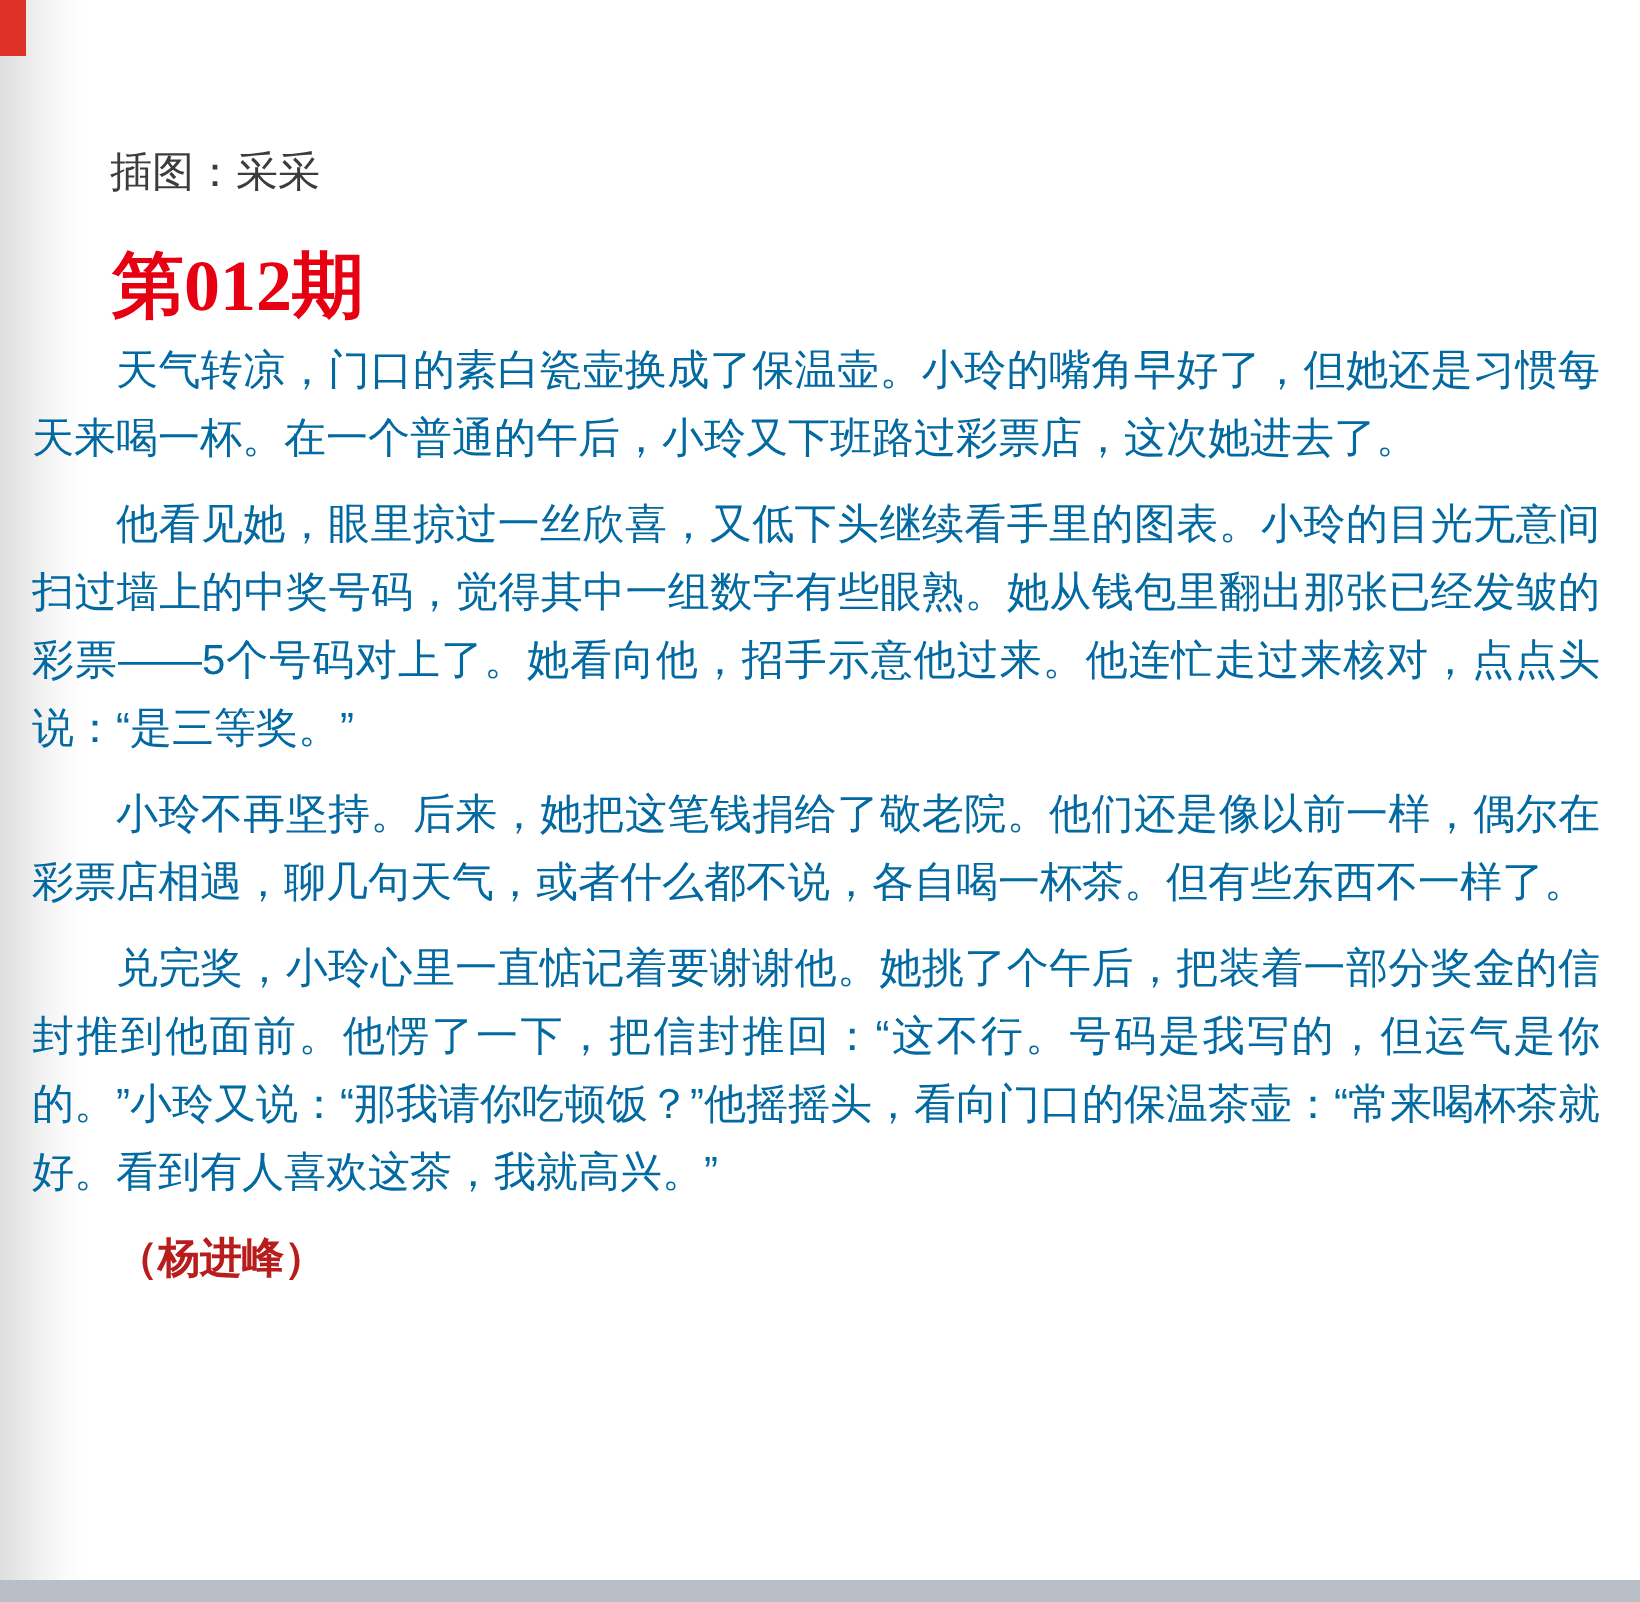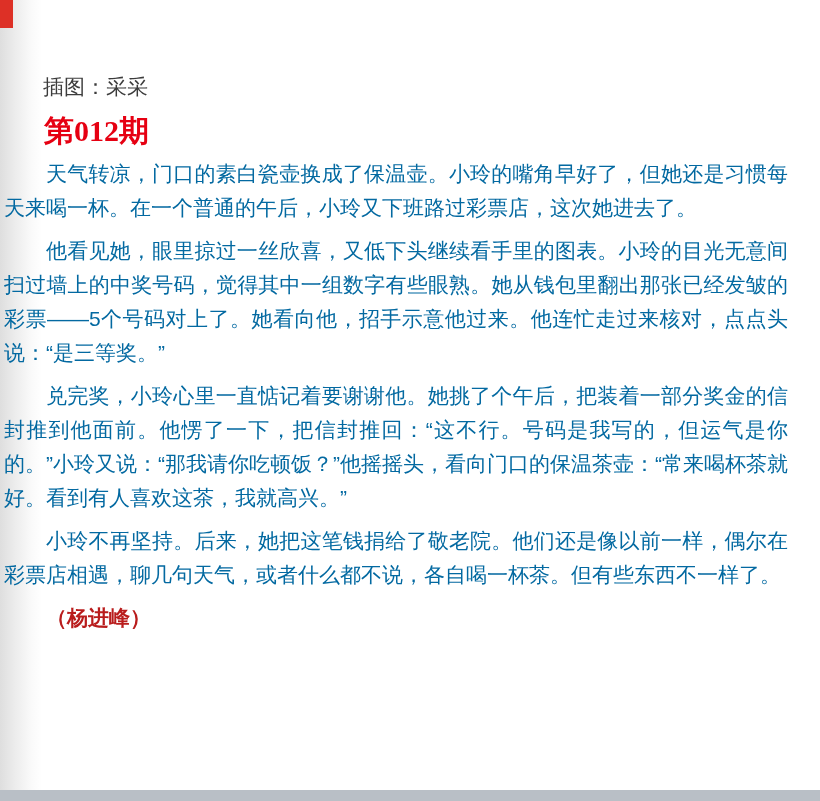--- a/index.html
+++ b/index.html
@@ -36,37 +36,37 @@
     position: absolute;
     left: 0;
     right: 0;
     bottom: 0;
     height: 11px;
     background: #b9bfc6;
     z-index: 2;
   }
   .content {
     position: absolute;
-    left: 4px;
+    left: 16px;
     width: 784px;
     top: 72px;
     z-index: 1;
     color: #3c3c3c;
   }
   .credit {
     margin: 0;
     padding-left: 39px;
     font-size: 21px;
     line-height: 30px;
     color: #3c3c3c;
   }
   .issue {
-    margin: 9px 0 6px 0;
+    margin: 21px 0 6px 0;
     padding-left: 40px;
-    font-size: 30px;
+    font-size: 36px;
     line-height: 40px;
     font-weight: bold;
     color: #e60012;
     font-family: "Liberation Serif", "DejaVu Serif", serif;
   }
   .para {
     margin: 0 0 9px 0;
     font-size: 21px;
     line-height: 34px;
     text-indent: 2em;
@@ -87,19 +87,19 @@
 
 <div class="page-shadow"></div>
 <div class="corner-mark"></div>
 
 <div class="content">
   <p class="credit">插图：采采</p>
   <h2 class="issue">第012期</h2>
   <div id="paragraphs">
       <p class="para">天气转凉，门口的素白瓷壶换成了保温壶。小玲的嘴角早好了，但她还是习惯每天来喝一杯。在一个普通的午后，小玲又下班路过彩票店，这次她进去了。</p>
       <p class="para">他看见她，眼里掠过一丝欣喜，又低下头继续看手里的图表。小玲的目光无意间扫过墙上的中奖号码，觉得其中一组数字有些眼熟。她从钱包里翻出那张已经发皱的彩票——5个号码对上了。她看向他，招手示意他过来。他连忙走过来核对，点点头说：“是三等奖。”</p>
+      <p class="para">小玲不再坚持。后来，她把这笔钱捐给了敬老院。他们还是像以前一样，偶尔在彩票店相遇，聊几句天气，或者什么都不说，各自喝一杯茶。但有些东西不一样了。</p>
       <p class="para">兑完奖，小玲心里一直惦记着要谢谢他。她挑了个午后，把装着一部分奖金的信封推到他面前。他愣了一下，把信封推回：“这不行。号码是我写的，但运气是你的。”小玲又说：“那我请你吃顿饭？”他摇摇头，看向门口的保温茶壶：“常来喝杯茶就好。看到有人喜欢这茶，我就高兴。”</p>
-      <p class="para">小玲不再坚持。后来，她把这笔钱捐给了敬老院。他们还是像以前一样，偶尔在彩票店相遇，聊几句天气，或者什么都不说，各自喝一杯茶。但有些东西不一样了。</p>
     </div>
   <p class="author">（杨进峰）</p>
 </div>
 
 <div class="bottom-bar"></div>
 
 </body></html>

